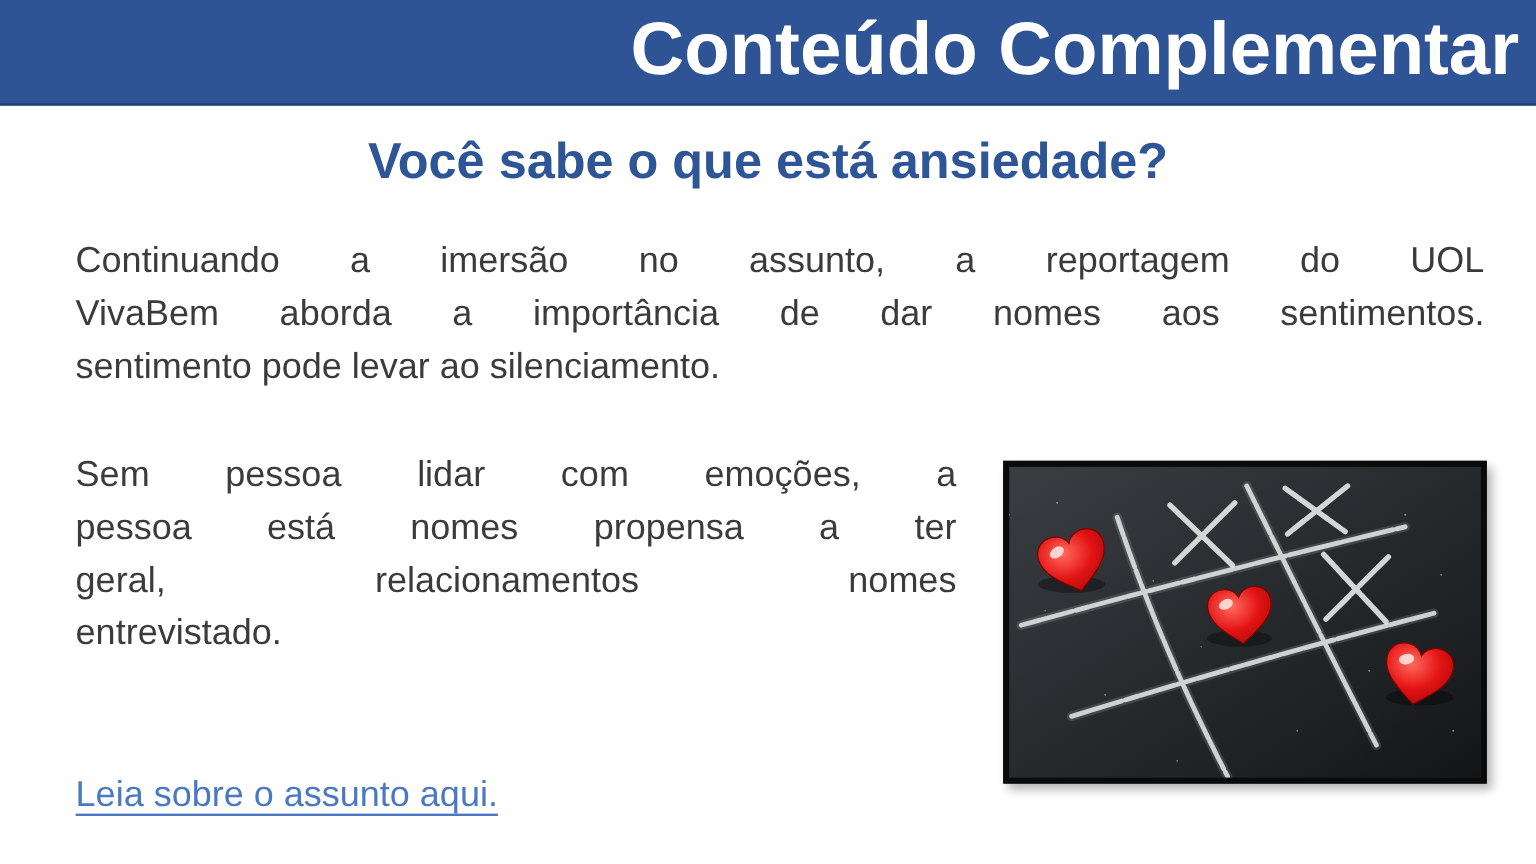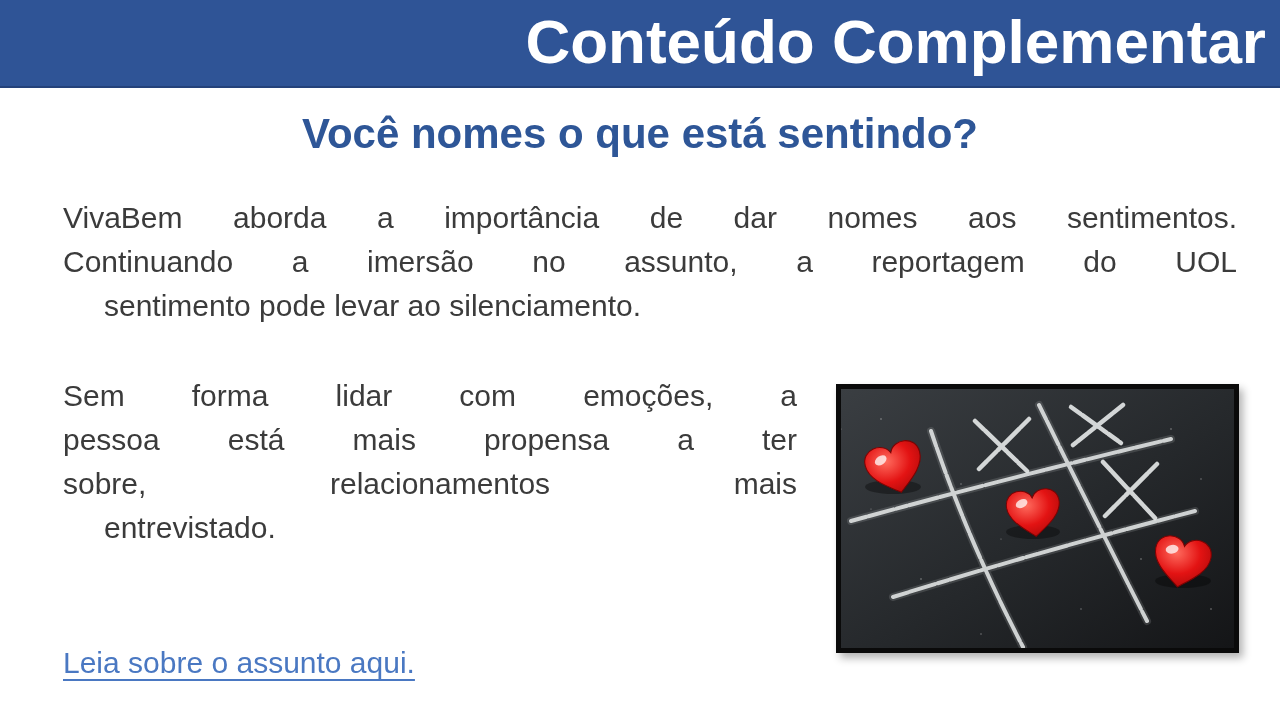--- a/index.html
+++ b/index.html
@@ -23,21 +23,21 @@
     position: absolute; left: 0; top: 110px; width: 100%; margin: 0;
     text-align: center; color: #2E5697; font-size: 42px; font-weight: bold;
   }
   
   .para {
     position: absolute; color: #3B3B3B; font-size: 30px; line-height: 44px;
   }
   .p1 { left: 63px; top: 196px; width: 1174px; }
   .p2 { left: 63px; top: 374px; width: 734px; }
   .jline { text-align: justify; text-align-last: justify; }
-  .jline.last { text-align-last: left; margin-left: 41px; }
+  .jline.last { text-align-last: left; }
   
   .link {
     position: absolute; left: 63px; top: 646px; font-size: 30px;
     color: #4A78C2; text-decoration: underline; text-underline-offset: 6px;
     text-decoration-thickness: 2px; cursor: pointer;
   }
   
   .photo {
     position: absolute; left: 836px; top: 384px; width: 403px; height: 269px;
     margin: 0; border: 5px solid #0a0a0a; box-sizing: border-box;
@@ -47,32 +47,32 @@
 </style>
 </head>
 <body>
 
 <div class="slide">
 
   <header class="titlebar">
     <h1>Conteúdo Complementar</h1>
   </header>
 
-  <h2 class="subtitle">Você nomes o que está sentindo?</h2>
+  <h2 class="subtitle">Você sabe o que está ansiedade?</h2>
 
   <div class="para p1">
+      <div class="jline">Continuando a imersão no assunto, a reportagem do UOL</div>
       <div class="jline">VivaBem aborda a importância de dar nomes aos sentimentos.</div>
-      <div class="jline">Continuando a imersão no assunto, a reportagem do UOL</div>
       <div class="jline last">sentimento pode levar ao silenciamento.</div>
     </div>
 
   <div class="para p2">
-      <div class="jline">Sem forma lidar com emoções, a</div>
-      <div class="jline">pessoa está mais propensa a ter</div>
-      <div class="jline">sobre, relacionamentos mais</div>
+      <div class="jline">Sem pessoa lidar com emoções, a</div>
+      <div class="jline">pessoa está nomes propensa a ter</div>
+      <div class="jline">geral, relacionamentos nomes</div>
       <div class="jline last">entrevistado.</div>
     </div>
 
   <a class="link" href="#">Leia sobre o assunto aqui.</a>
 
   <figure class="photo" aria-label="Jogo da velha desenhado a giz em fundo escuro, com três corações vermelhos e três X de giz">
     <svg viewBox="0 0 393 259" preserveAspectRatio="none">
       <defs>
         <linearGradient id="bgGrad" x1="0" y1="0" x2="1" y2="1">
           <stop offset="0" stop-color="#3a3e42"></stop>

